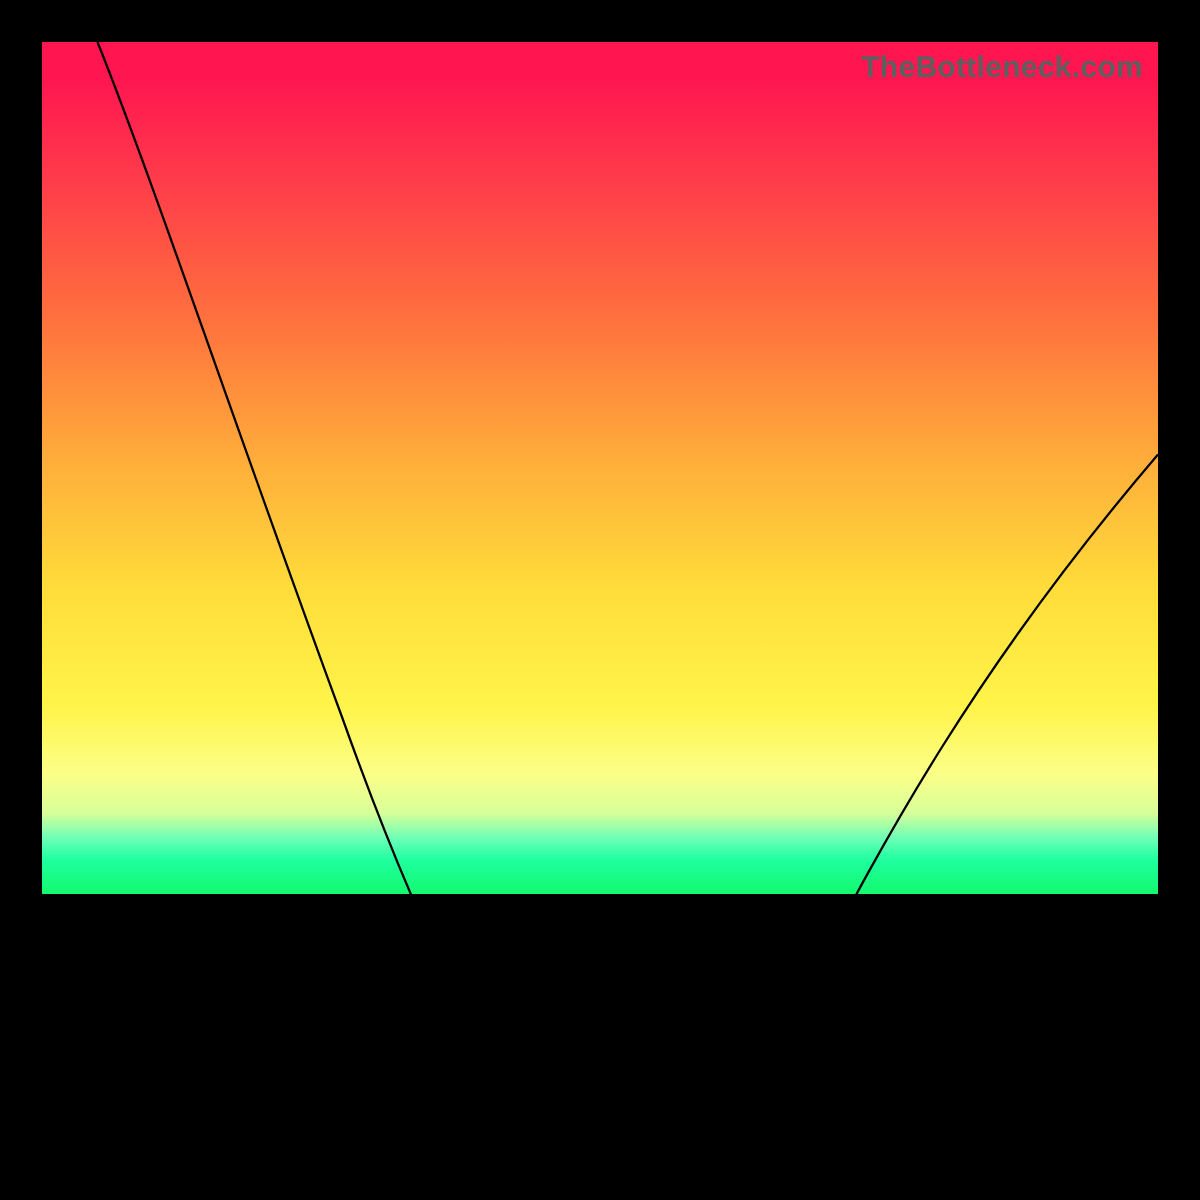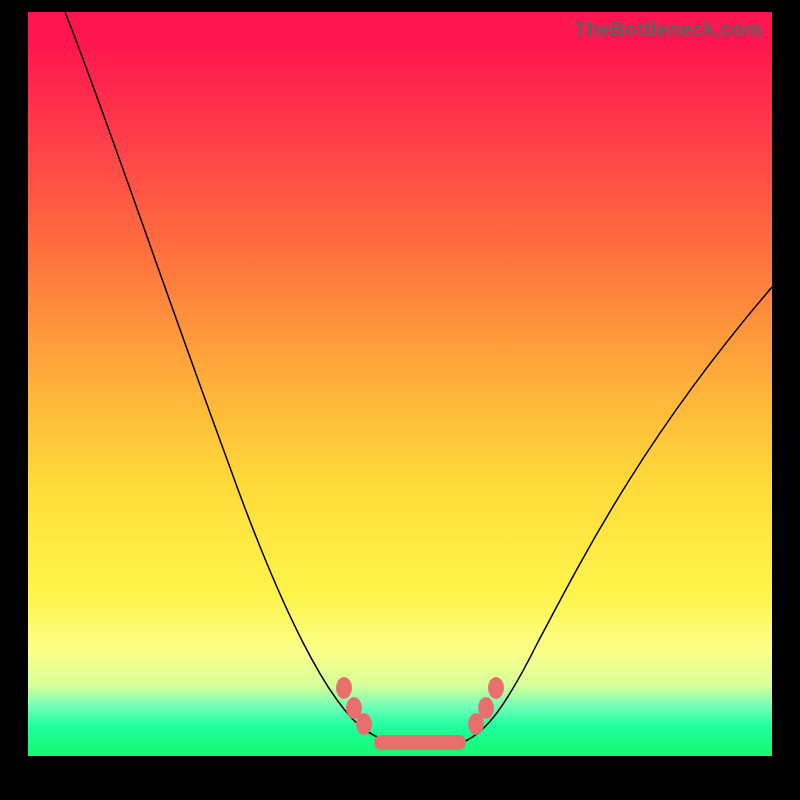--- a/index.html
+++ b/index.html
@@ -12,23 +12,23 @@
     font-family: Arial, Helvetica, sans-serif;
   }
   .frame {
     position: absolute;
     inset: 0;
     background: #000;
   }
   .plot-area {
     position: absolute;
     left: 28px;
-    top: 12px;
+    top: 28px;
     width: 744px;
-    height: 744px;
+    height: 568px;
     background: linear-gradient(
       to bottom,
       #ff1550 0%,
       #ff1550 4%,
       #ff3b4a 16%,
       #ff6f3e 32%,
       #ffb03a 50%,
       #ffdc3a 64%,
       #fff44a 78%,
       #fbff88 86%,

